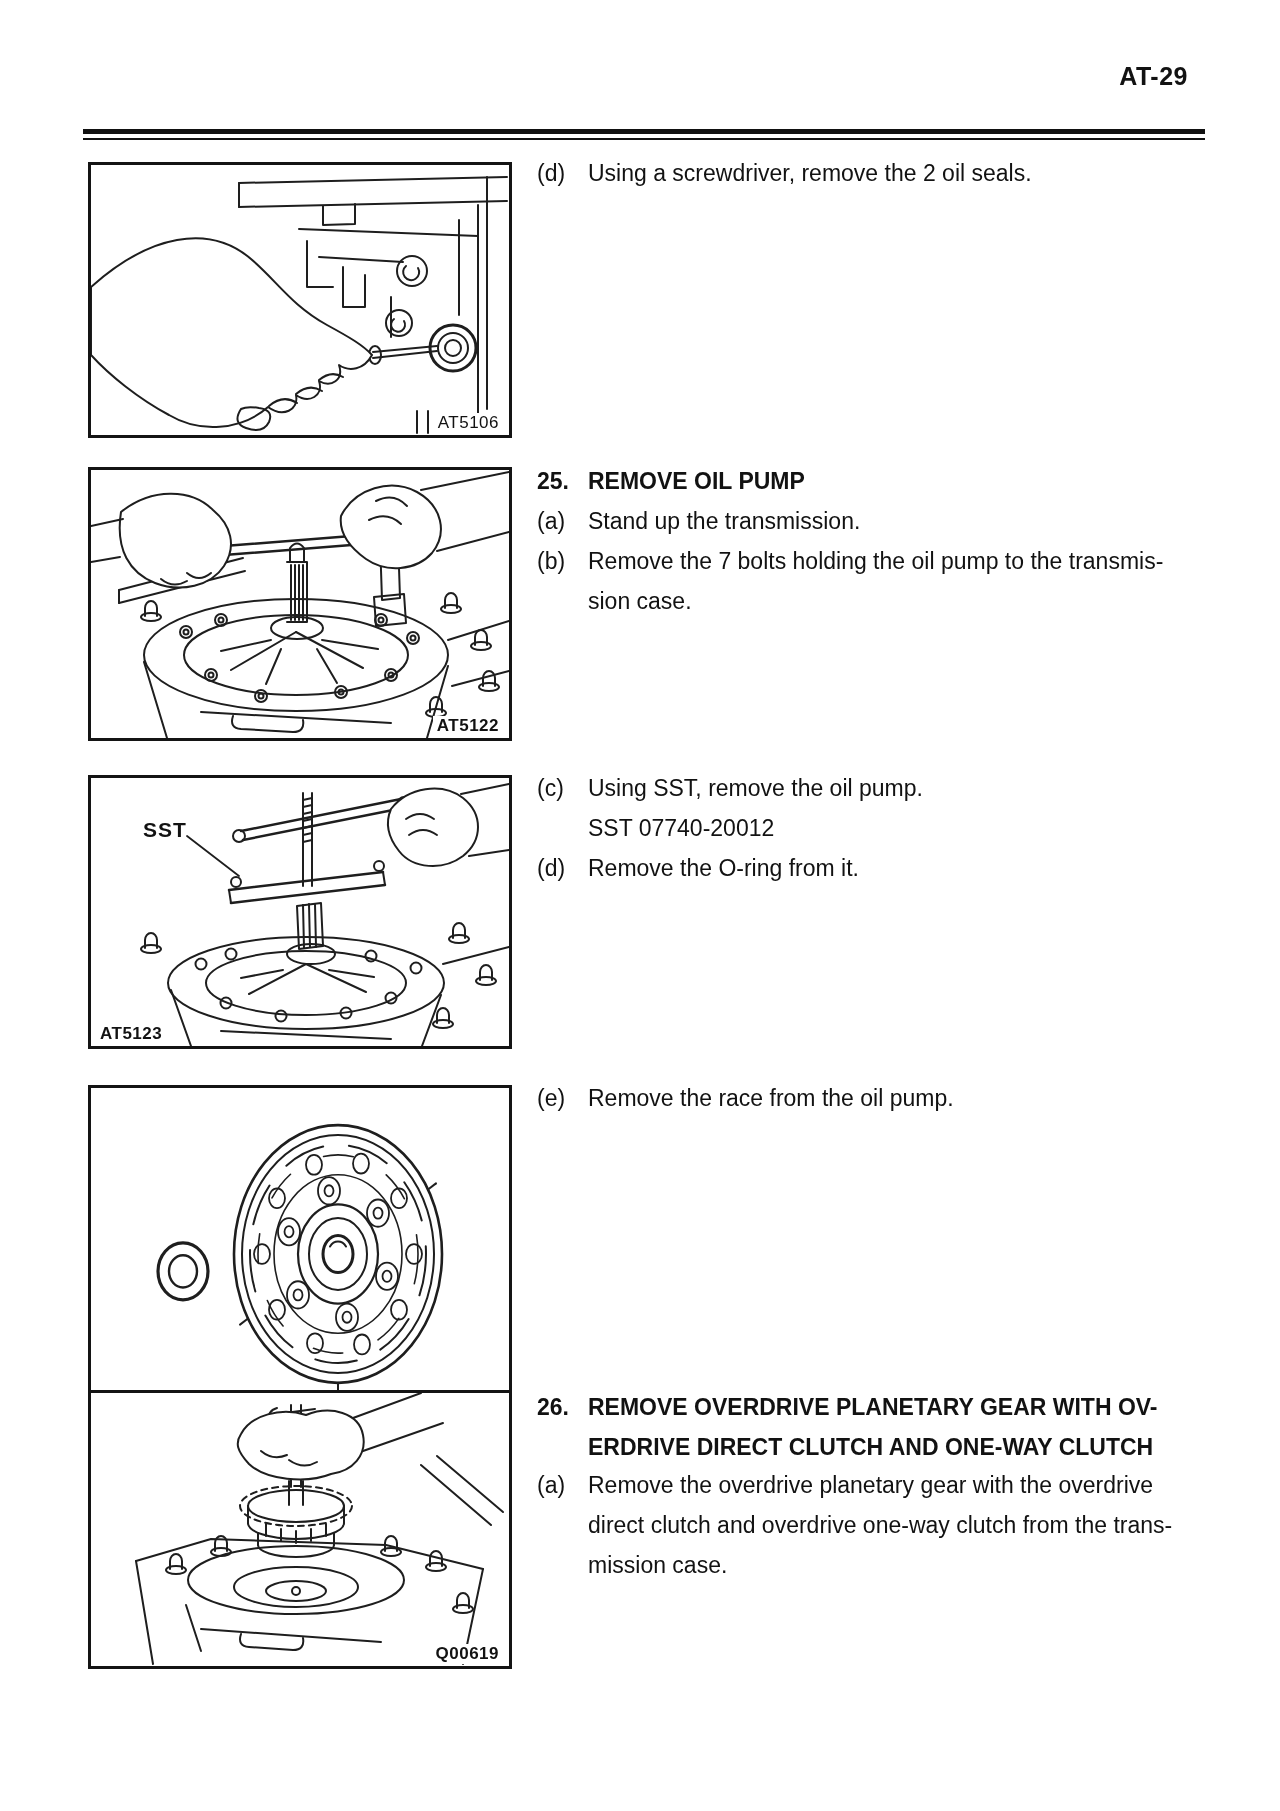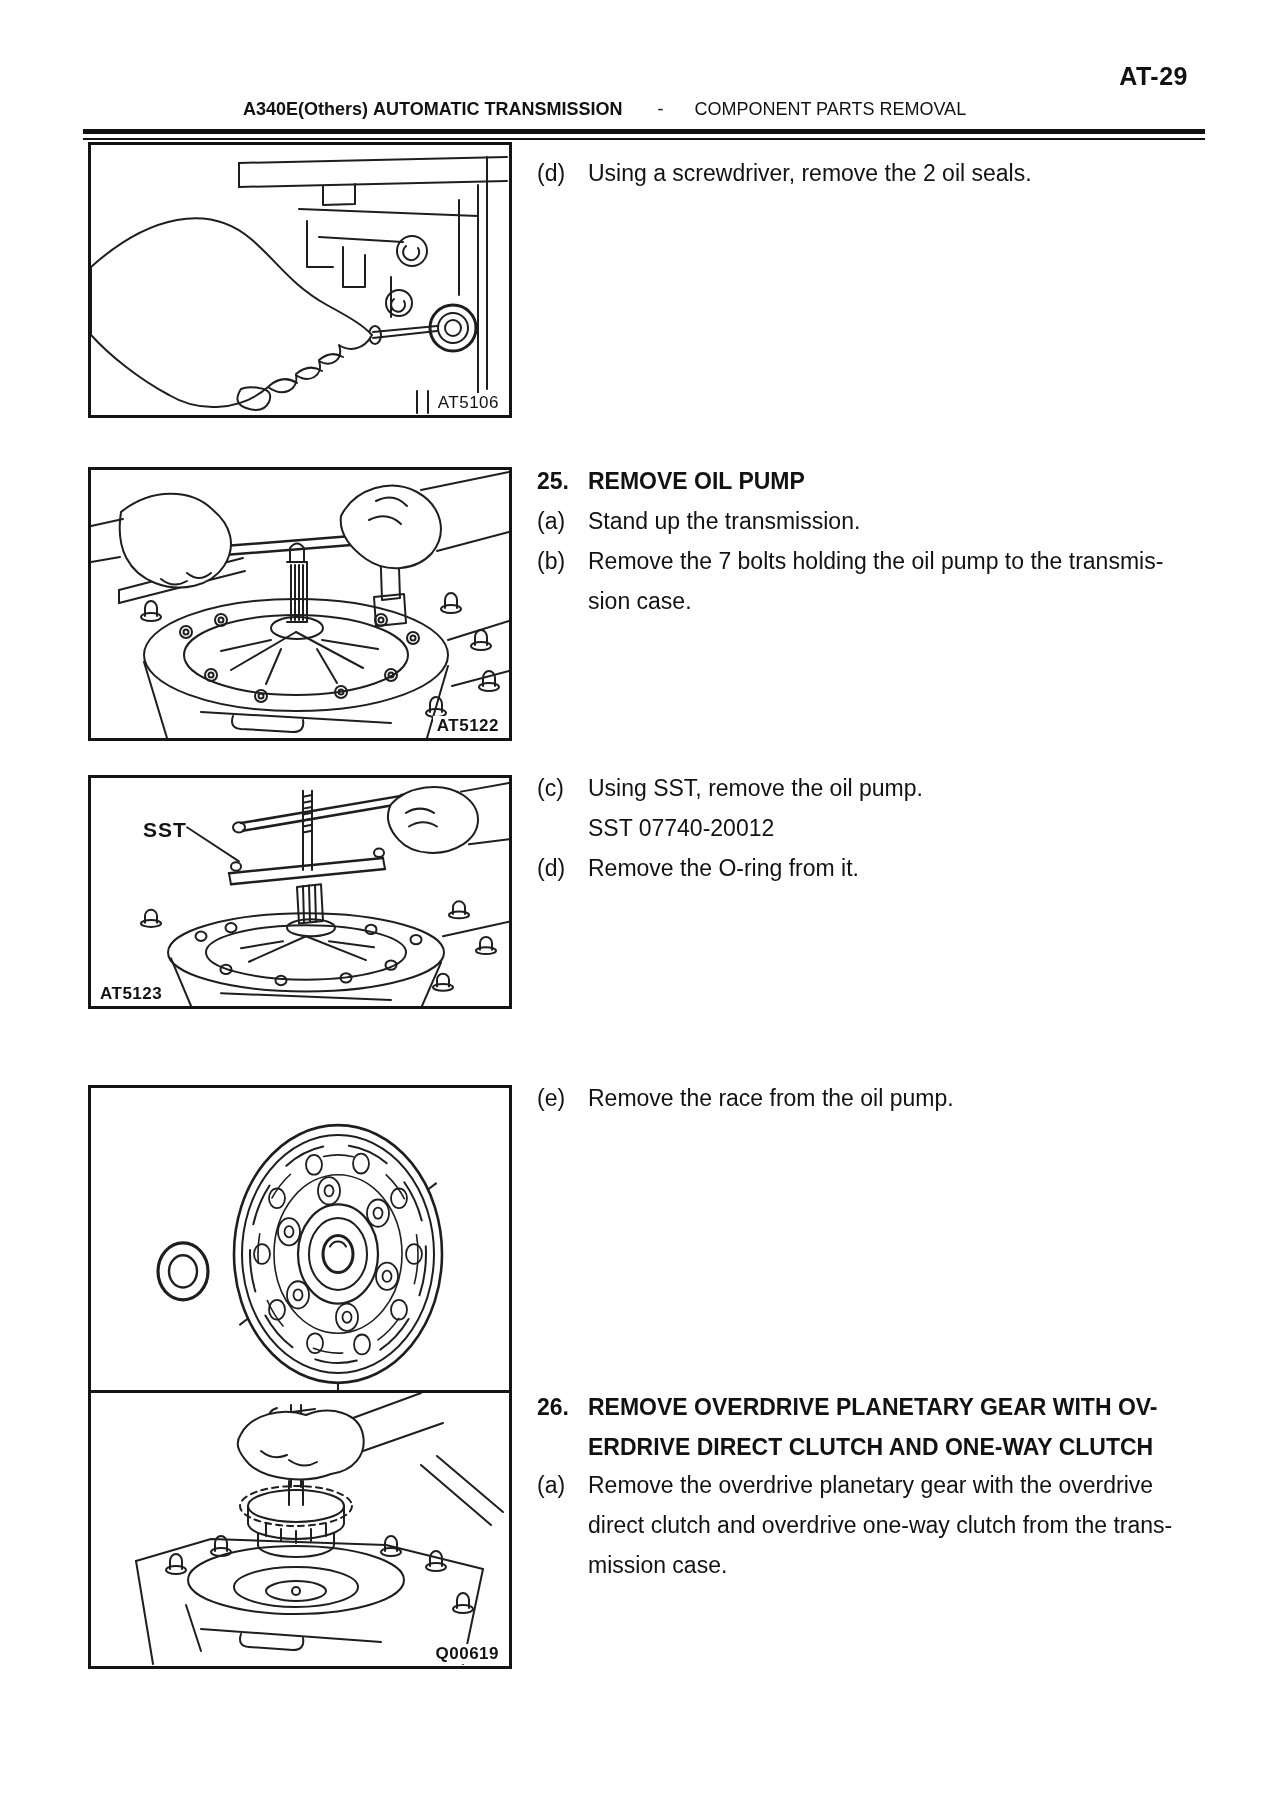--- a/index.html
+++ b/index.html
@@ -30,50 +30,43 @@
   .fig-code {
     position:absolute; bottom:2px; right:10px;
     font-size:17px; letter-spacing:0.5px; background:#fff; padding-left:4px;
   }
   .fig-code.bold { font-weight:bold; }
   .fig-code.left { right:auto; left:9px; padding-left:0; padding-right:4px; }
   .fig-callout {
     position:absolute; left:52px; top:40px;
     font-size:21px; font-weight:bold; letter-spacing:1px;
   }
-  #fig1 { top:142px;  height:276px; }
+  #fig1 { top:162px;  height:276px; }
   #fig2 { top:467px;  height:274px;text-decoration:underline; }
-  #fig3 { top:775px;  height:234px; }
+  #fig3 { top:775px;  height:274px; }
   #fig4 { top:1085px; height:338px; }
   #fig5 { top:1390px; height:279px; }
 
   
   .t-row {
     position:absolute; left:537px; white-space:nowrap;
     font-size:23px; line-height:30px; display:flex;
   }
   .t-row .lab { display:inline-block; width:51px; flex:0 0 51px; }
   .t-row.cont { left:588px; }
   .t-row.bold { font-weight:bold; }
 
   svg path, svg line, svg circle, svg ellipse, svg rect { vector-effect:non-scaling-stroke; }
 </style>
 </head>
 <body>
 
 <div class="page">
 
   <div class="page-number">AT-29</div>
-  <div class="running-head">
-    <span class="bold">A340E(Others)</span>
-    <span> </span>
-    <span class="bold">AUTOMATIC TRANSMISSION</span>
-    <span class="sep">-</span>
-    <span>COMPONENT PARTS REMOVAL</span>
-  </div>
   <div class="rule-thick"></div>
   <div class="rule-thin"></div>
 
   <div class="figure" id="fig1">
     <svg viewBox="0 0 418 270" preserveAspectRatio="none" fill="none" stroke="#1e1e1e" stroke-width="2" stroke-linecap="round" stroke-linejoin="round">
 
       <path d="M148 18 L416 12"></path>
         <path d="M148 42 L416 36"></path>
         <path d="M148 18 L148 42"></path>
       <path d="M232 41 L232 60 L264 59 L264 39"></path>

